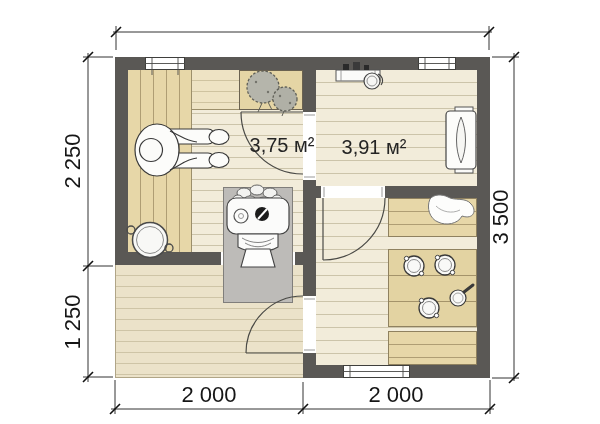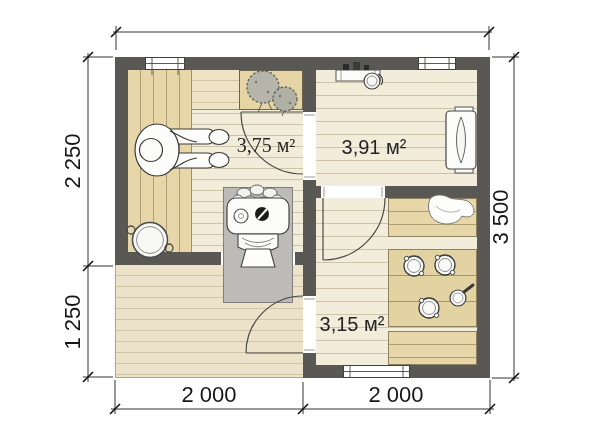--- a/index.html
+++ b/index.html
@@ -226,16 +226,15 @@
       </g>
     </g>
   </svg>
 
   <div class="dim rot" style="left:441px;top:203px;width:120px;height:28px;line-height:28px;">3 500</div>
   <div class="dim rot" style="left:13px;top:147px;width:120px;height:28px;line-height:28px;">2 250</div>
   <div class="dim rot" style="left:13px;top:308px;width:120px;height:28px;line-height:28px;">1 250</div>
   <div class="dim" style="left:159px;top:382px;width:100px;">2 000</div>
   <div class="dim" style="left:346px;top:382px;width:100px;">2 000</div>
 
-  <div class="area-label" style="left:216px;top:134px;width:100px;font-family:Liberation Serif, serif;">3,75 м²</div>
+  <div class="area-label" style="left:232px;top:134px;width:100px;">3,75 м²</div>
   <div class="area-label" style="left:324px;top:136px;width:100px;">3,91 м²</div>
-  <div class="area-label" style="left:302px;top:313px;width:100px;">3,15 м²</div>
 </div>
 
 </body></html>

